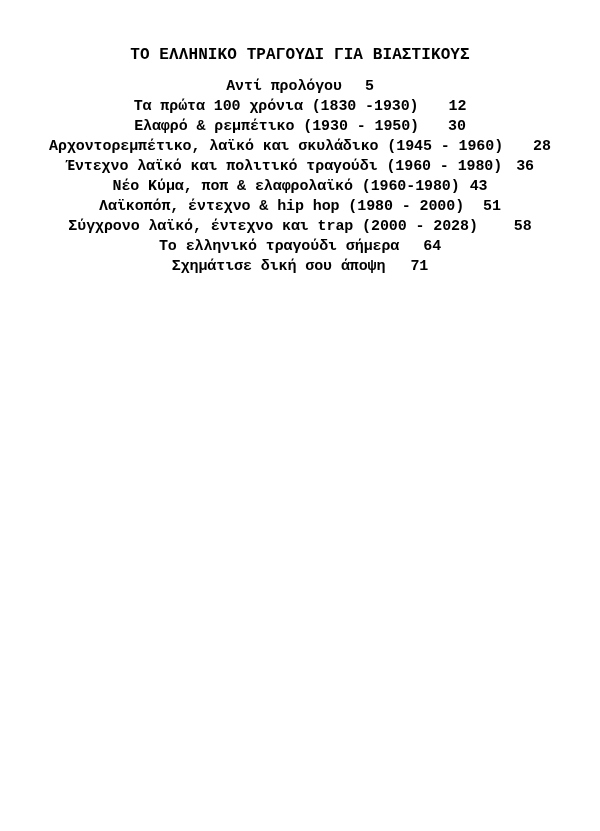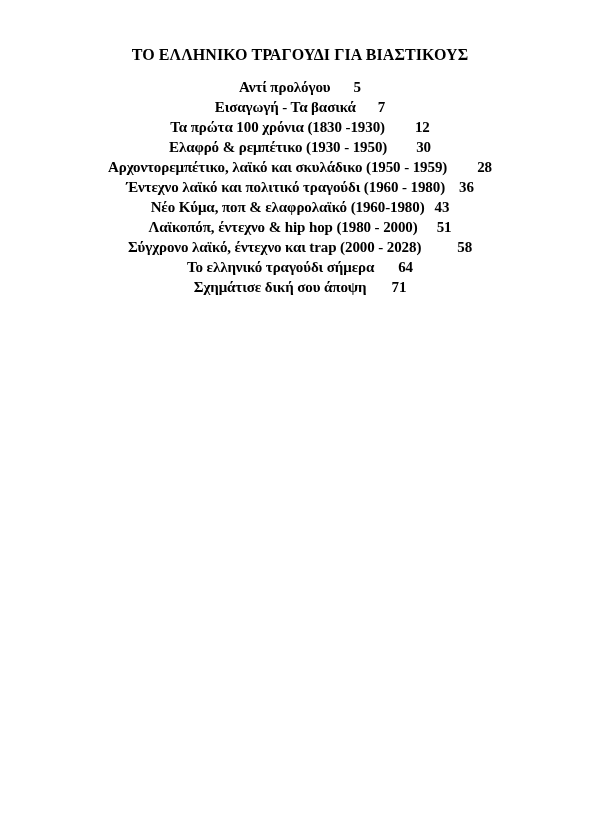--- a/index.html
+++ b/index.html
@@ -6,21 +6,21 @@
     margin: 0;
     padding: 0;
     background: #ffffff;
   }
   .page {
     position: relative;
     width: 600px;
     height: 831px;
     background: #ffffff;
     color: #000000;
-    font-family: Liberation Serif, serif;
+    font-family: Liberation Mono, monospace;
     overflow: hidden;
   }
   .doc-title {
     position: absolute;
     top: 46px;
     left: 0;
     right: 0;
     text-align: center;
     font-size: 16px;
     font-weight: 700;
@@ -51,30 +51,27 @@
 <div class="page">
 
   <div class="doc-title">ΤΟ ΕΛΛΗΝΙΚΟ ΤΡΑΓΟΥΔΙ ΓΙΑ ΒΙΑΣΤΙΚΟΥΣ</div>
 
   <div class="toc">
 
     <div class="toc-row">
       <span class="toc-label">Αντί προλόγου</span><span class="toc-page" style="margin-left: 23px;">5</span>
     </div>
     <div class="toc-row">
-      <span class="toc-label">Εισαγωγή - Τα βασικά</span><span class="toc-page" style="margin-left: 22px;">7</span>
-    </div>
-    <div class="toc-row">
       <span class="toc-label">Τα πρώτα 100 χρόνια (1830 -1930)</span><span class="toc-page" style="margin-left: 30px;">12</span>
     </div>
     <div class="toc-row">
       <span class="toc-label">Ελαφρό &amp; ρεμπέτικο (1930 - 1950)</span><span class="toc-page" style="margin-left: 29px;">30</span>
     </div>
     <div class="toc-row">
-      <span class="toc-label">Αρχοντορεμπέτικο, λαϊκό και σκυλάδικο (1950 - 1959)</span><span class="toc-page" style="margin-left: 30px;">28</span>
+      <span class="toc-label">Αρχοντορεμπέτικο, λαϊκό και σκυλάδικο (1945 - 1960)</span><span class="toc-page" style="margin-left: 30px;">28</span>
     </div>
     <div class="toc-row">
       <span class="toc-label">Έντεχνο λαϊκό και πολιτικό τραγούδι (1960 - 1980)</span><span class="toc-page" style="margin-left: 14px;">36</span>
     </div>
     <div class="toc-row">
       <span class="toc-label">Νέο Κύμα, ποπ &amp; ελαφρολαϊκό (1960-1980)</span><span class="toc-page" style="margin-left: 10px;">43</span>
     </div>
     <div class="toc-row">
       <span class="toc-label">Λαϊκοπόπ, έντεχνο &amp; hip hop (1980 - 2000)</span><span class="toc-page" style="margin-left: 19px;">51</span>
     </div>

